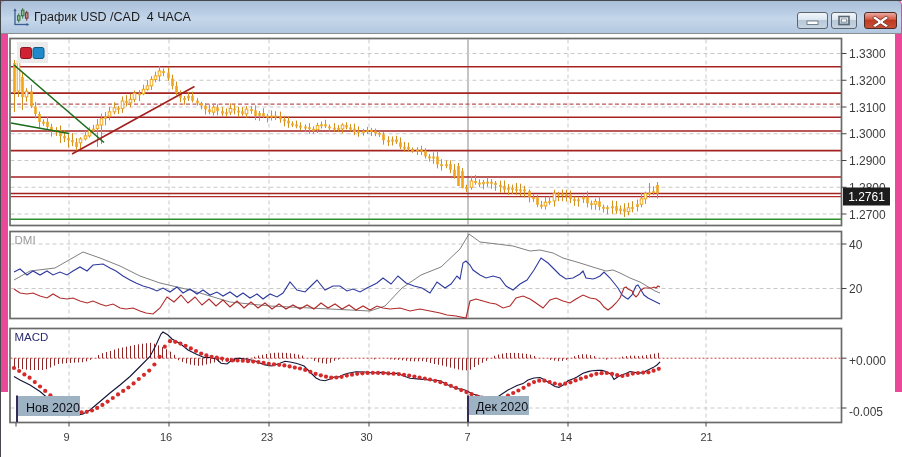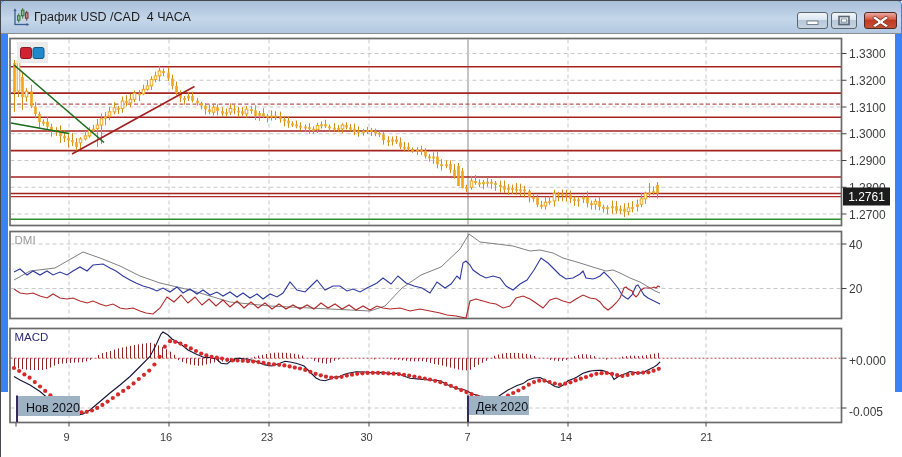--- a/index.html
+++ b/index.html
@@ -1,16 +1,16 @@
 <!DOCTYPE html>
 <html><head><meta charset="utf-8">
 <style>
 html,body{margin:0;padding:0;}
 body{width:902px;height:457px;overflow:hidden;font-family:"Liberation Sans",sans-serif;}
-#win{position:relative;width:902px;height:392px;background:#3b82f6;border-radius:5px 5px 0 0;}
+#win{position:relative;width:902px;height:392px;background:#ec4899;border-radius:5px 5px 0 0;}
 #topline{position:absolute;left:0;top:0;width:902px;height:1px;background:#45494e;border-radius:5px 5px 0 0;}
 #leftline{position:absolute;left:0;top:0;width:1px;height:457px;background:#45494e;}
 #titlebar{position:absolute;left:1px;top:1px;width:900px;height:32px;border-radius:4px 4px 0 0;
 background:linear-gradient(to bottom,#a9bfd8 0%,#bed1e7 45%,#c6d7ea 55%,#b2c8e0 100%);
 border-bottom:1px solid #8c8c8c;}
 #titletext{position:absolute;left:33px;top:9px;font-size:12.5px;color:#1b1b1b;white-space:pre;}
 .btn{position:absolute;top:11px;height:17px;border-radius:3px;border:1px solid #5c666f;box-sizing:border-box;}
 #btnmin{left:796px;width:31px;background:linear-gradient(to bottom,#f2f6fa 0%,#dce6f0 45%,#b9c9da 50%,#c6d4e2 100%);}
 #btnres{left:830px;width:26px;background:linear-gradient(to bottom,#f2f6fa 0%,#dce6f0 45%,#b9c9da 50%,#c6d4e2 100%);}
 #btncls{left:863px;width:33px;border-color:#4e2a24;background:linear-gradient(to bottom,#eba9a0 0%,#d8604a 40%,#c03a22 50%,#c65138 100%);}

